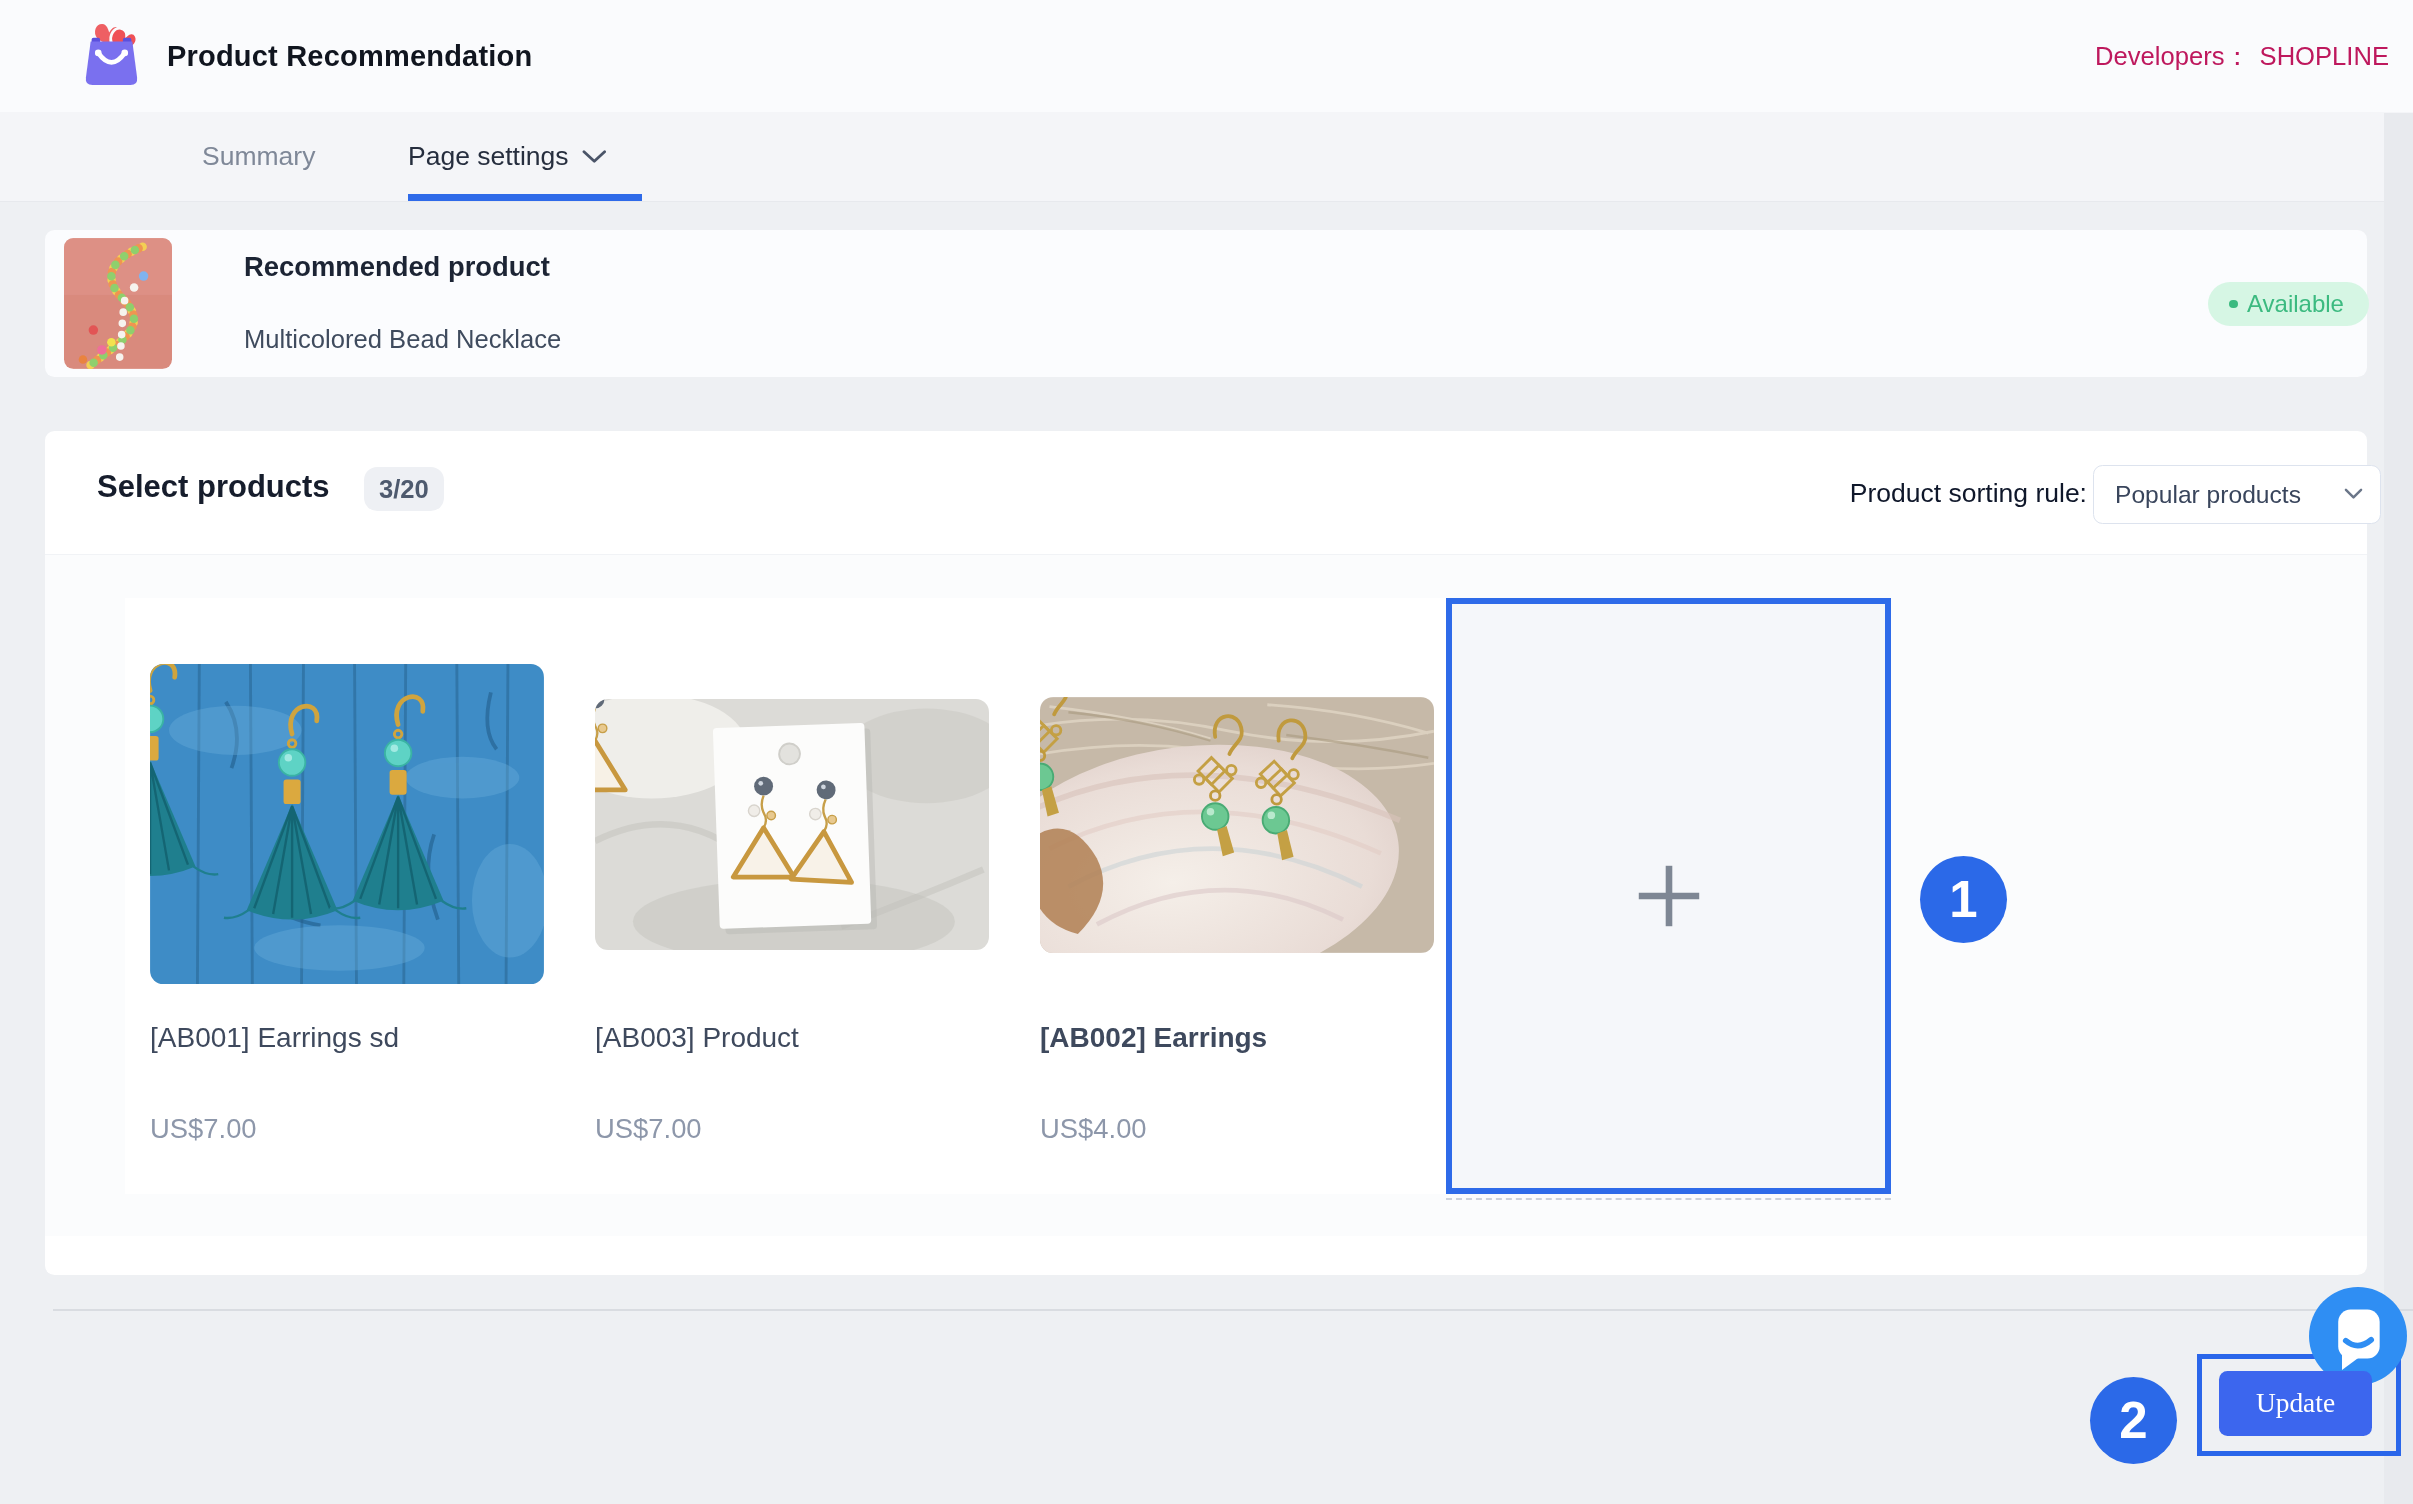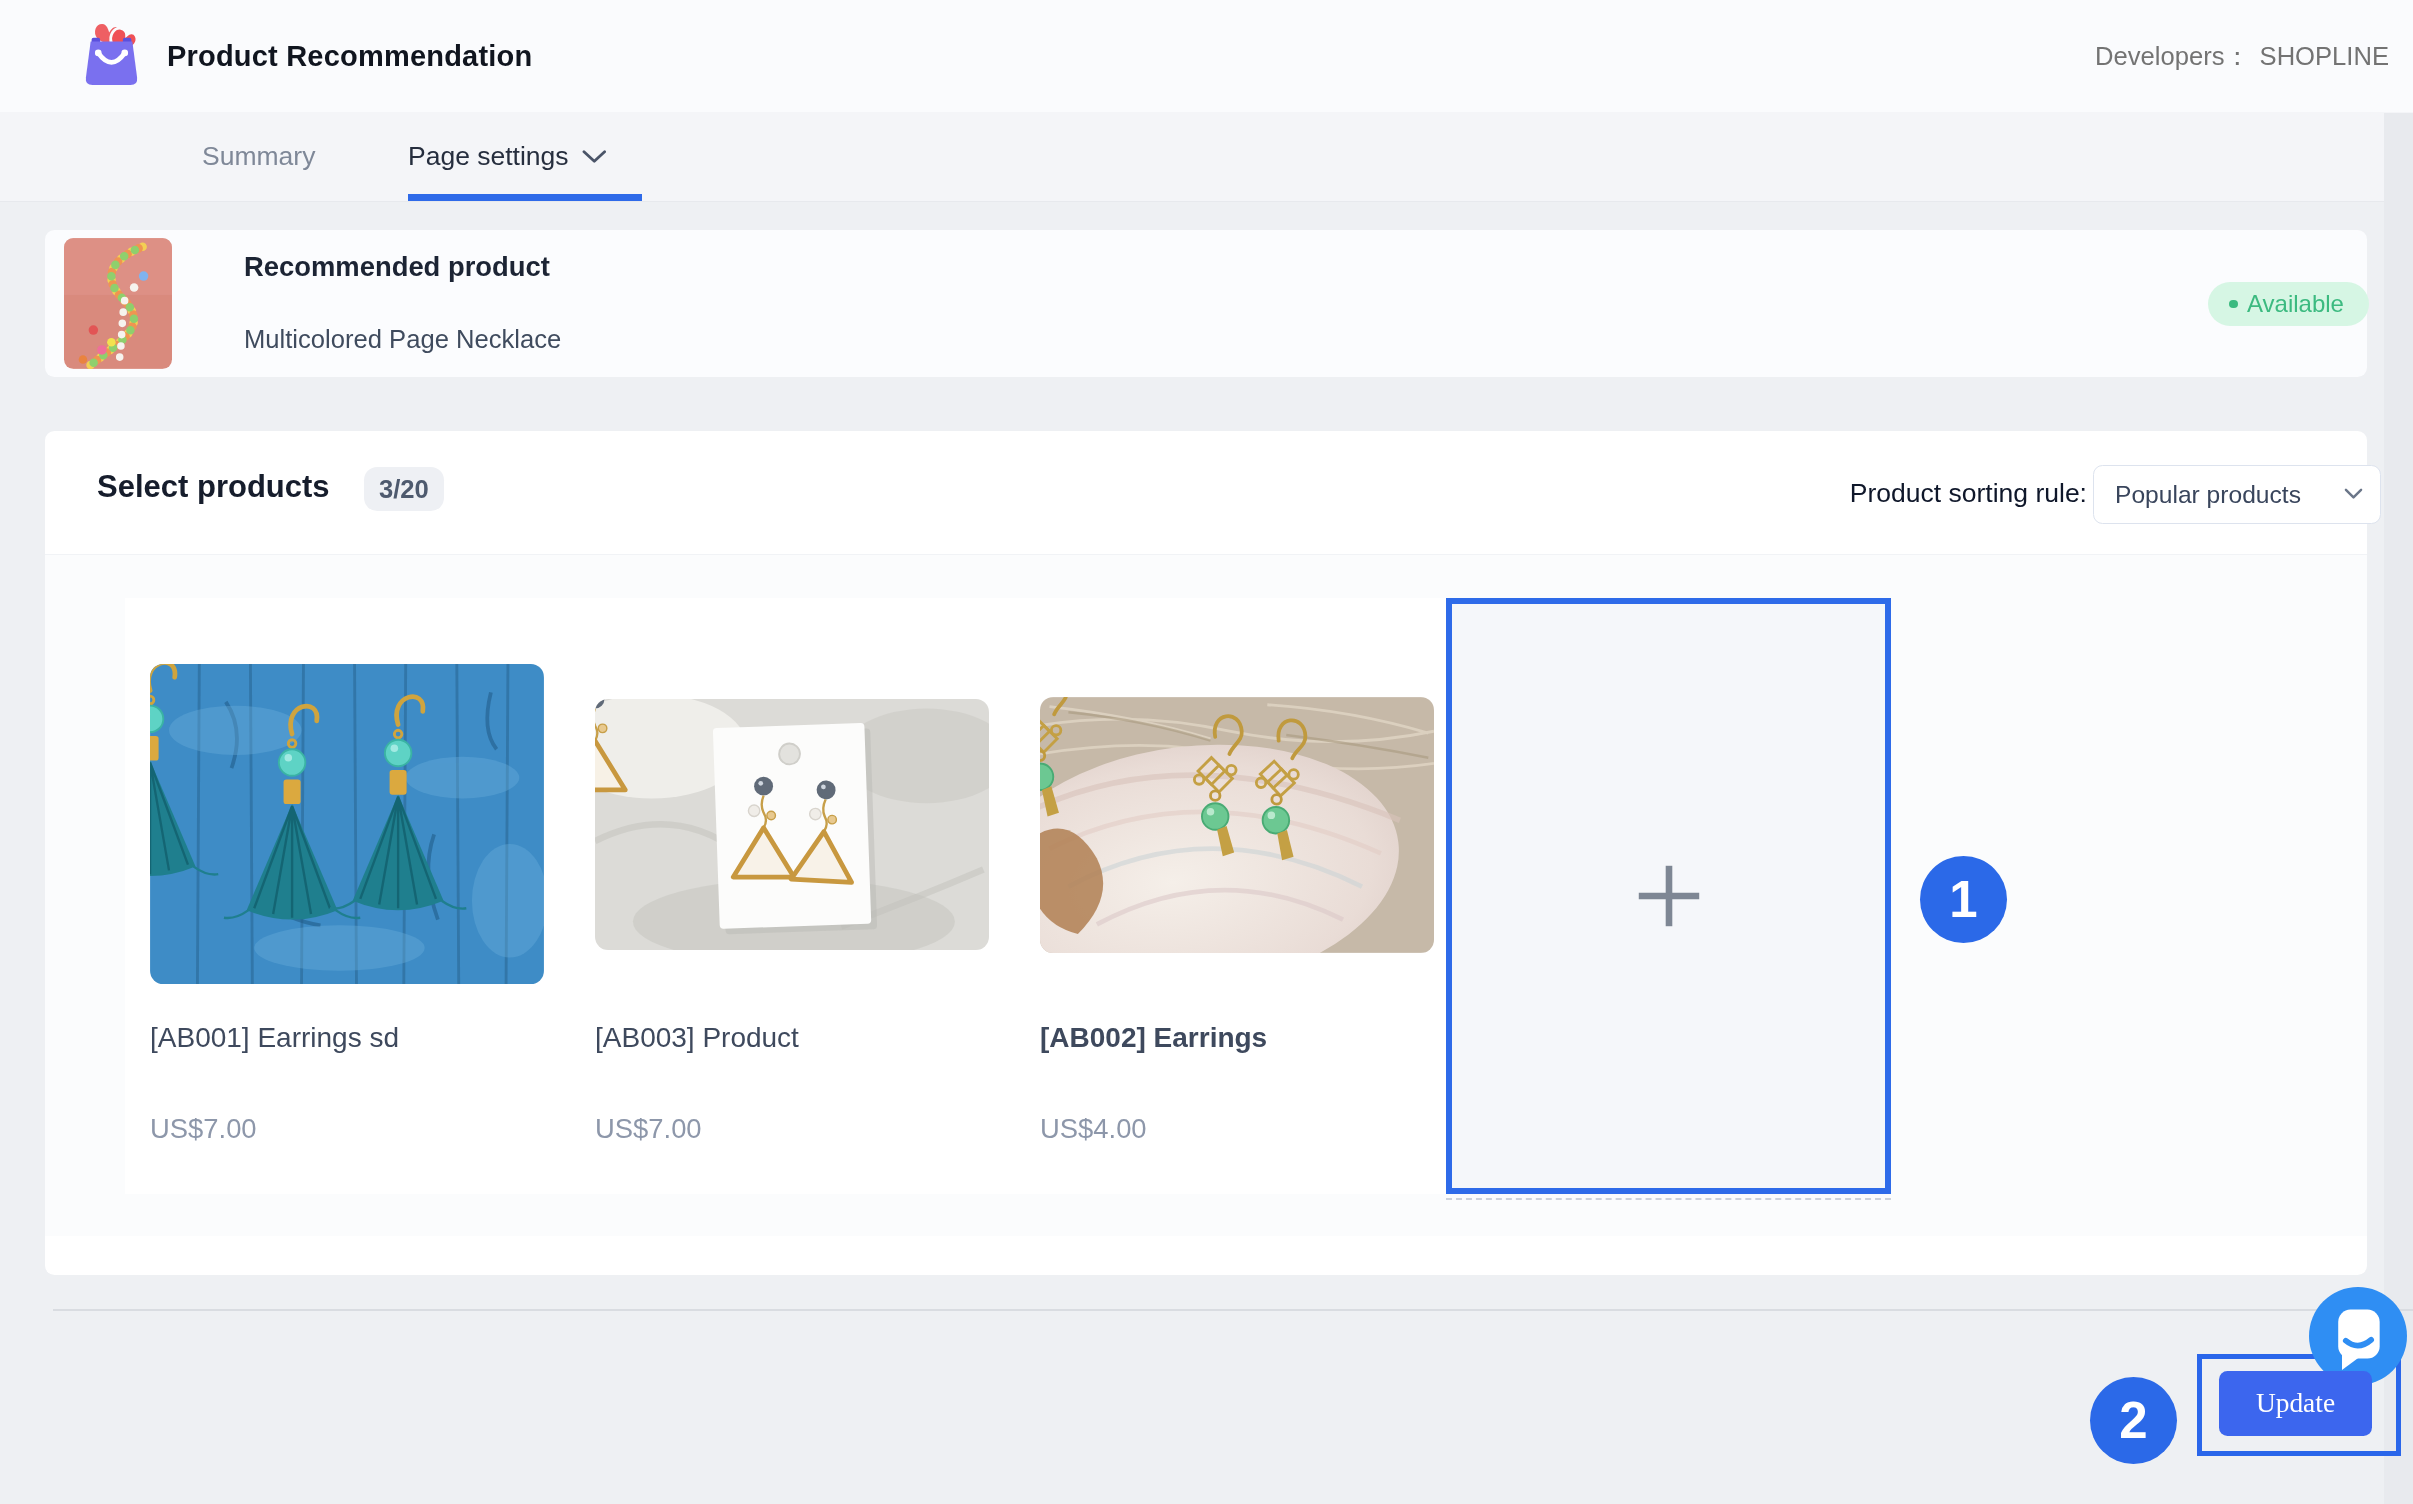--- a/index.html
+++ b/index.html
@@ -9,21 +9,21 @@
     -webkit-font-smoothing:antialiased;
   }
   .abs{position:absolute;}
 
   
   .app-header{left:0;top:0;width:2413px;height:112px;background:#fafbfd;padding-left:12px;}
   .app-icon{left:83px;top:15px;width:57px;height:72px;}
   .page-title{left:167px;top:0;height:112px;display:flex;align-items:center;
     font-size:29px;font-weight:bold;color:#10151f;letter-spacing:0.2px;}
   .dev-credit{right:36px;top:0;height:112px;display:flex;align-items:center;gap:9.5px;
-    font-size:25.6px;color:#737373;}
+    font-size:25.6px;color:#be185d;}
 
   
   .tab-bar{left:0;top:112px;width:2413px;height:89px;background:#f4f5f8;border-bottom:0.9px solid #e7e9ed;}
   .tab{top:112px;height:88px;display:flex;align-items:center;gap:13.2px;font-size:26.5px;cursor:pointer;}
   .tab-summary{left:202px;color:#7f8898;}
   .tab-pagesettings{left:408px;color:#262e3e;font-weight:500;}
   .tab-underline{left:408px;top:194px;width:234px;height:6.6px;background:#2e6ae9;}
 
   
   .rec-card{left:45px;top:230px;width:2322px;height:147px;background:#fbfcfe;border-radius:9.5px;}
@@ -121,21 +121,21 @@
       </g>
       <circle cx="40" cy="118" r="5" fill="#ef6f9a"></circle>
       <circle cx="84" cy="40" r="5" fill="#7fb3ef"></circle>
       <circle cx="31" cy="97" r="5" fill="#e25555"></circle>
       <circle cx="74" cy="52" r="4.5" fill="#f6f3ee"></circle>
       <circle cx="50" cy="110" r="4.5" fill="#f2e24e"></circle>
       <circle cx="20" cy="128" r="4.5" fill="#e98340"></circle>
     </svg>
   </div>
   <div class="abs rec-title">Recommended product</div>
-  <div class="abs rec-sub">Multicolored Page Necklace</div>
+  <div class="abs rec-sub">Multicolored Bead Necklace</div>
   <div class="abs status-badge">
     <span class="status-dot"></span>
     <span>Available</span>
   </div>
 
   <div class="abs panel"></div>
   <div class="abs panel-title">Select products</div>
   <div class="abs count-badge">3/20</div>
   <div class="abs sort-label">Product sorting rule:</div>
   <div class="abs sort-select">

